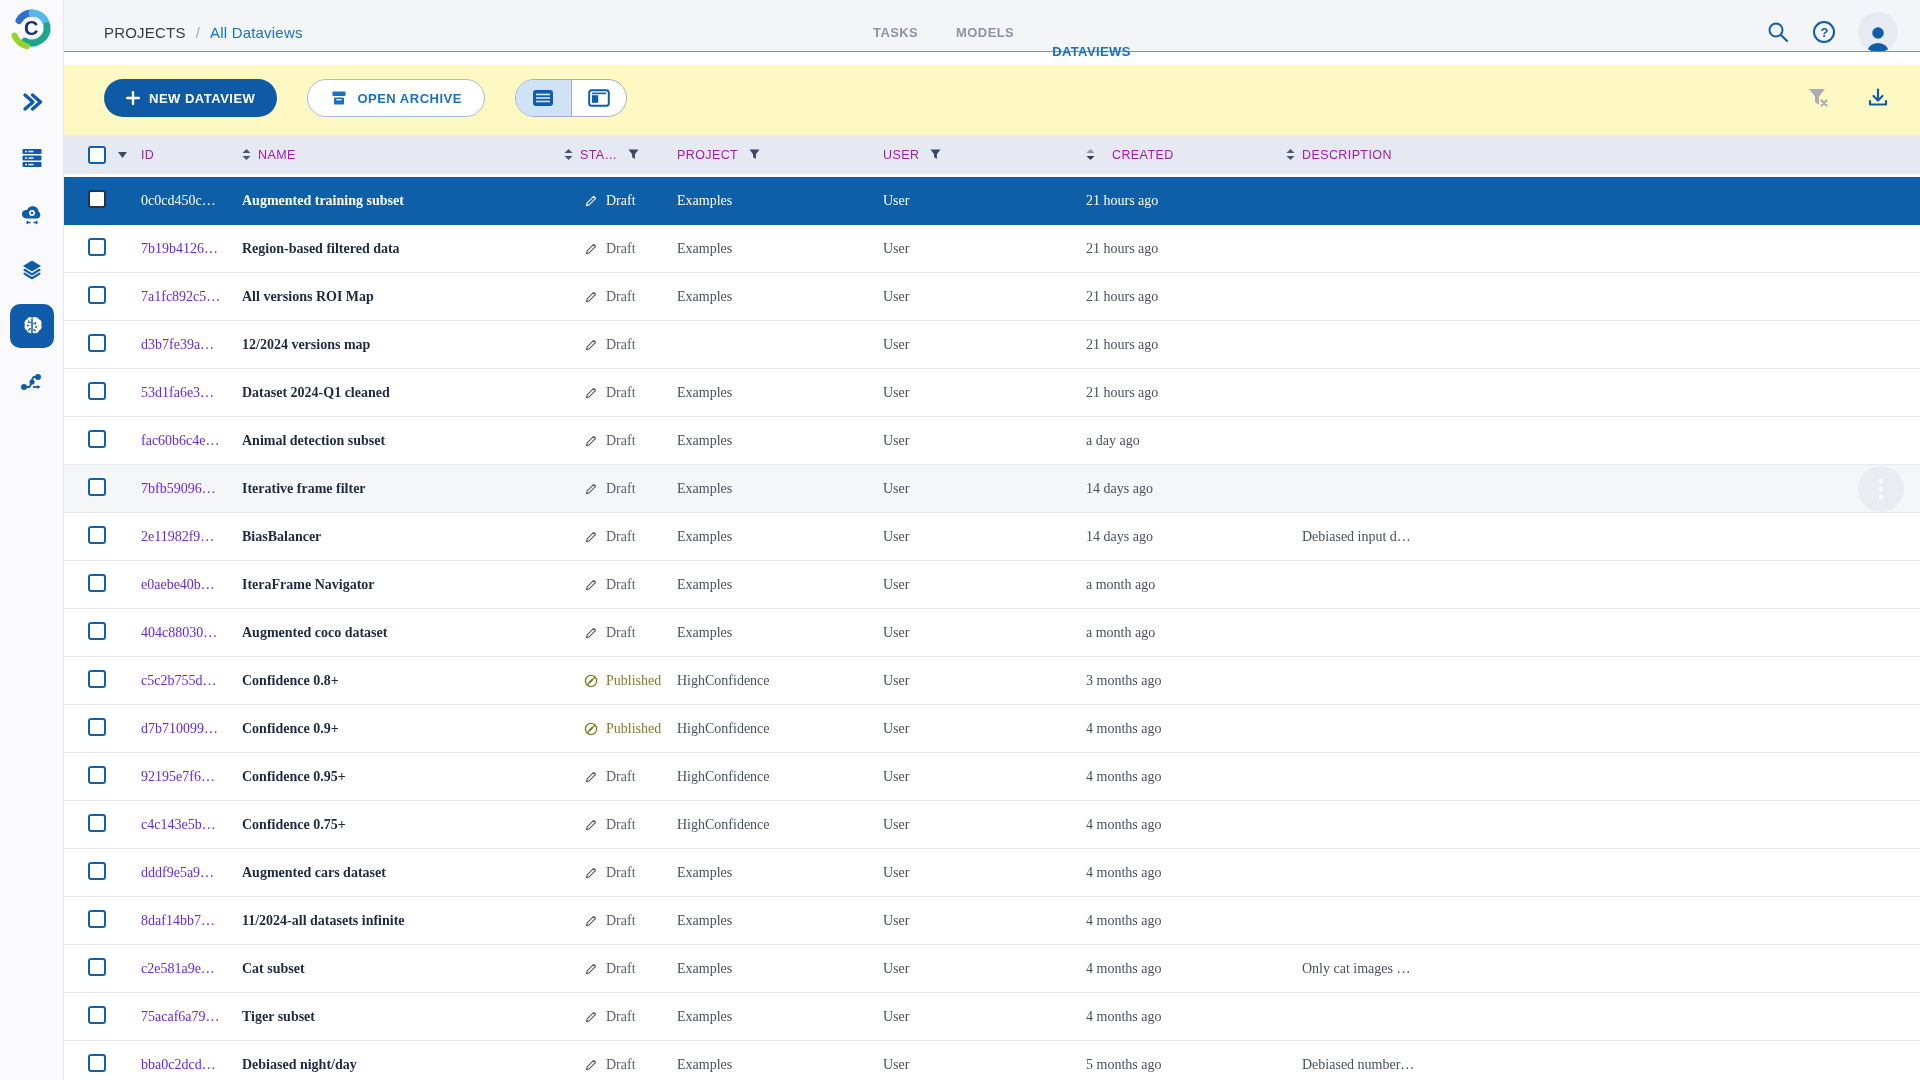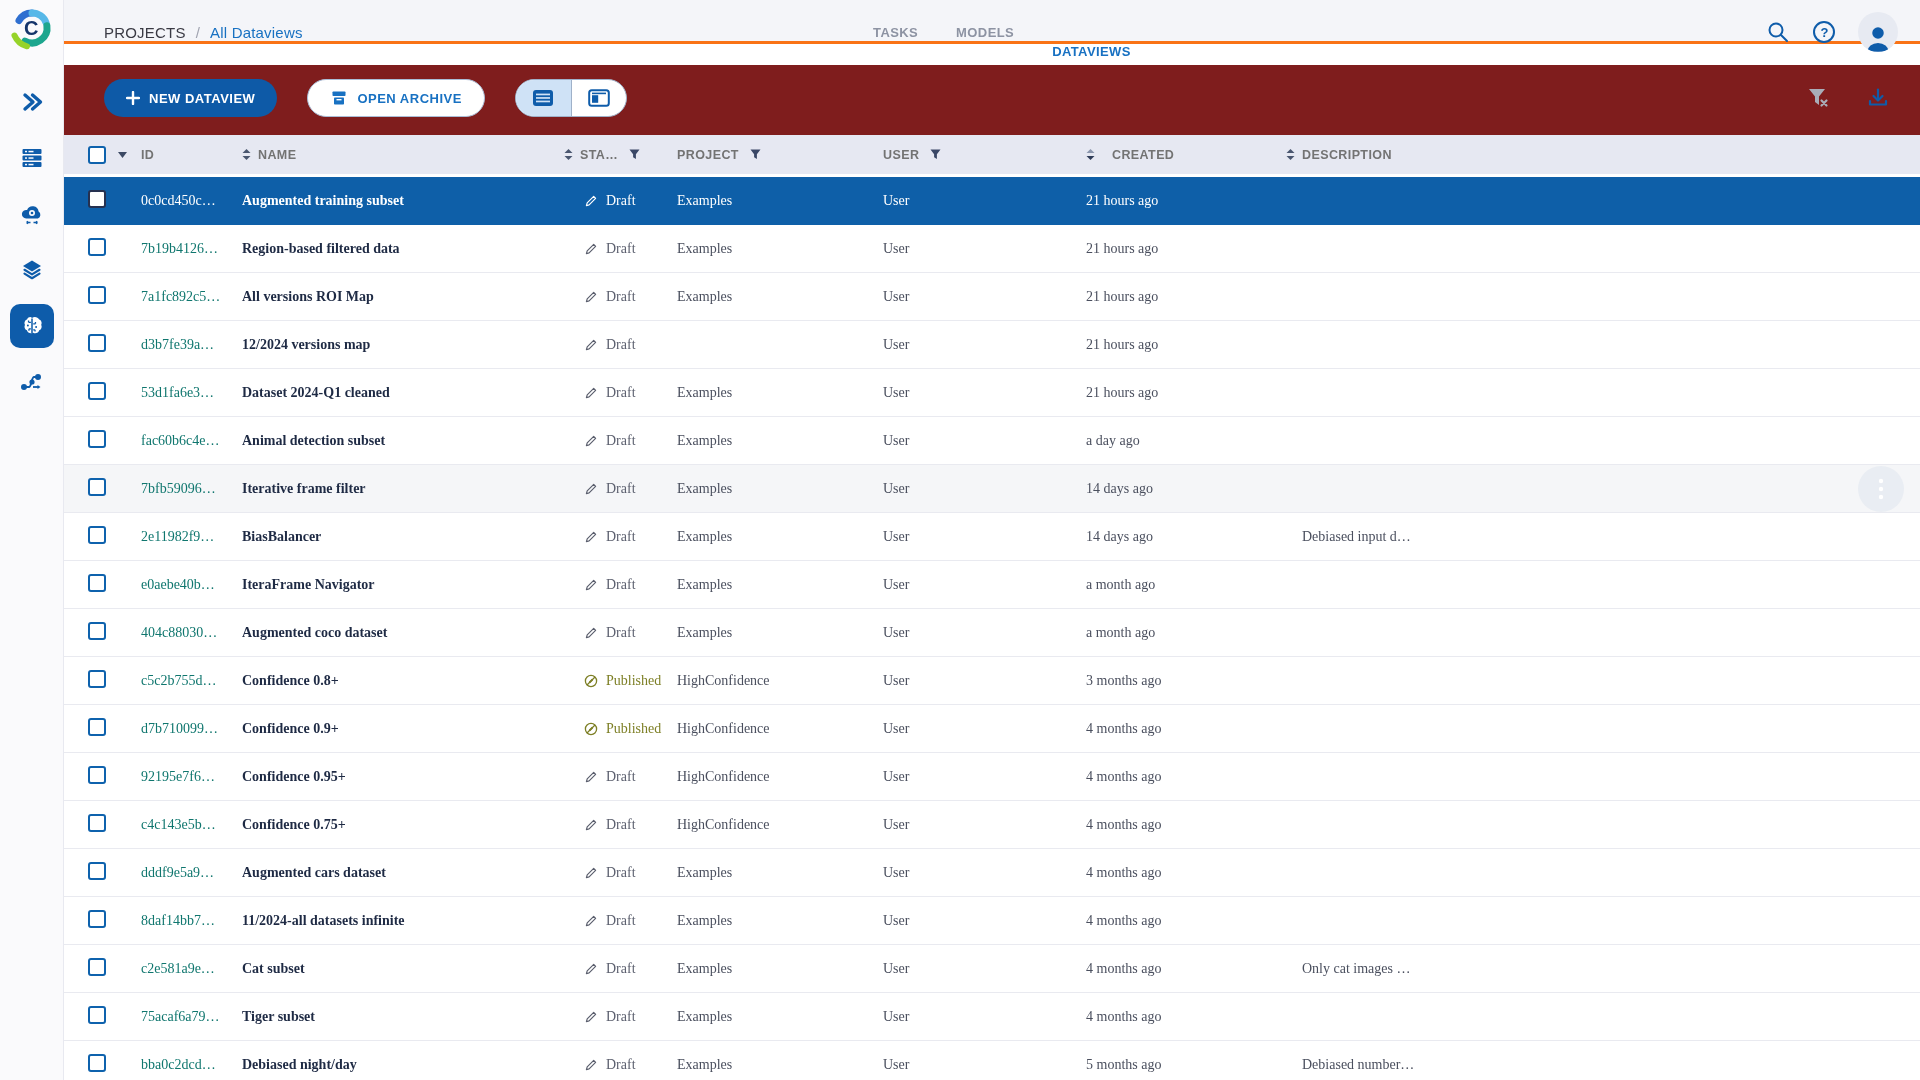--- a/index.html
+++ b/index.html
@@ -12,72 +12,72 @@
     background:#fafafc; border-right:1px solid #e8e9f0; z-index:5; }
   .logo { position:absolute; left:10px; top:6px; width:44px; height:44px; }
   .nav { position:absolute; top:74px; left:0; width:64px; display:flex; flex-direction:column; align-items:center; }
   .nav-item { width:64px; height:56px; display:flex; align-items:center; justify-content:center; cursor:pointer; }
   .nav-item svg { color:#0e5caa; }
   .nav-item .pad { width:44px; height:44px; border-radius:10px; display:flex; align-items:center; justify-content:center; }
   .nav-item.active .pad { background:#0e5caa; }
   .nav-item.active svg { color:#ffffff; }
 
   
-  .topbar { position:absolute; left:64px; top:0; width:1856px; height:44px;
-    background:#f4f5f9; border-bottom:3px solid #f97316; }
+  .topbar { position:absolute; left:64px; top:0; width:1856px; height:52px;
+    background:#f4f5f9; border-bottom:1px solid #f97316; }
   .breadcrumb { position:absolute; left:40px; top:0; height:64px; display:flex; align-items:center;
     font-size:15px; letter-spacing:.2px; }
   .breadcrumb .bc-root { color:#3a3a44; font-weight:500; }
   .breadcrumb .bc-sep { color:#a0a3b0; margin:0 10px; font-weight:400; }
   .breadcrumb .bc-current { color:#1871c2; font-weight:500; }
   .tabs { position:absolute; left:790px; top:0; height:64px; display:flex; }
   .tab { position:relative; height:64px; display:flex; align-items:center; padding:0 19px;
     font-size:13px; font-weight:700; letter-spacing:.4px; color:#8d93a3; cursor:pointer; }
   .tab.active { color:#1871c2;margin-top:19px; }
   .tab.active::after { content:''; position:absolute; left:0; right:0; bottom:-1px; height:3px; background:#1871c2; }
   .topbar-icons { position:absolute; right:22px; top:0; height:64px; display:flex; align-items:center; gap:22px; }
   .tb-icon { width:24px; height:24px; display:flex; align-items:center; justify-content:center; cursor:pointer; color:#0e5caa; }
   .avatar { width:40px; height:40px; border-radius:50%; background:#e7eaf2; display:flex; align-items:flex-end; justify-content:center; overflow:hidden; cursor:pointer; }
 
   
-  .toolbar { position:absolute; left:64px; top:65px; width:1856px; height:78px; background:#7f1d1d; }
+  .toolbar { position:absolute; left:64px; top:65px; width:1856px; height:78px; background:#fef9c3; }
   .toolbar-left { position:absolute; left:40px; top:14px; display:flex; align-items:center; gap:30px; }
   .btn { height:38px; border-radius:19px; display:flex; align-items:center; gap:9px; padding:0 22px;
     font-size:13px; font-weight:700; letter-spacing:.5px; cursor:pointer; border:none;
     font-family:"Liberation Sans", sans-serif; }
   .btn-primary { background:#0e5aa7; color:#fff; }
   .btn-outline { background:#fff; color:#1871c2; border:1px solid #aabdd6; }
   .toggle { display:flex; height:38px; border:1px solid #9fb1c9; border-radius:19px; overflow:hidden; background:#fff; }
   .toggle-seg { width:55px; height:100%; display:flex; align-items:center; justify-content:center; cursor:pointer; color:#0e5caa; }
   .toggle-seg.active { background:#cfe2f6; }
   .toggle-seg + .toggle-seg { border-left:1px solid #9fb1c9; }
   .toolbar-right { position:absolute; right:30px; top:14px; height:38px; display:flex; align-items:center; gap:36px; }
   .tool-icon { width:24px; height:24px; display:flex; align-items:center; justify-content:center; cursor:pointer; }
 
   
   .table { position:absolute; left:64px; top:135px; width:1856px; }
   .thead { position:relative; height:42px; background:#e6e8f2; border-bottom:3px solid #ffffff; }
   .hcell { position:absolute; top:0; height:39px; display:flex; align-items:center; gap:7px;
-    font-size:12.5px; font-weight:700; letter-spacing:.4px; color:#737373; white-space:nowrap; }
+    font-size:12.5px; font-weight:400; letter-spacing:.4px; color:#a21caf; white-space:nowrap; }
   .hc-check { left:24px; gap:12px; }
   .hc-id { left:77px; }
   .hc-name { left:178px; }
   .hc-status { left:500px; }
   .hc-project { left:613px; }
   .hc-user { left:819px; }
   .hc-created { left:1022px;gap:17px; }
   .hc-desc { left:1222px; }
   .cb { width:18px; height:18px; border:2px solid #0e62ad; border-radius:3px; background:#fff; display:inline-block; cursor:pointer; flex:none; }
 
   .row { position:relative; height:48px; background:#fff; border-bottom:1px solid #e9eaf0; cursor:pointer;font-family:Liberation Serif, serif; }
   .row.hovered { background:#f5f6f8; }
   .row.selected { background:#0e5fa8; border-bottom-color:#0e5fa8; }
   .cell { position:absolute; top:50%; transform:translateY(-50%); white-space:nowrap; font-size:14px; color:#4a4f5e; }
   .cell-check { left:24px; }
-  .cell-id { left:77px; color:#0f766e; }
+  .cell-id { left:77px; color:#6d28d9; }
   .cell-name { left:178px; font-weight:700; color:#1e2a44; }
   .cell-status { left:520px; display:flex; align-items:center; gap:8px; color:#5b5f6e; }
   .cell-status svg { flex:none; }
   .cell-project { left:613px; }
   .cell-user { left:819px; }
   .cell-created { left:1022px; }
   .cell-desc { left:1222px;margin-left:16px; }
   .row .icon-noedit { display:none; }
   .row.published .icon-noedit { display:block; }
   .row.published .cell-status { color:#7d7f25; }

